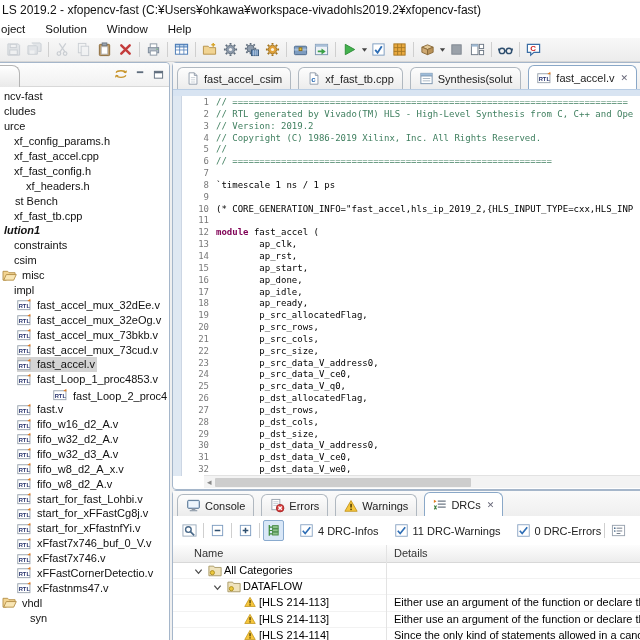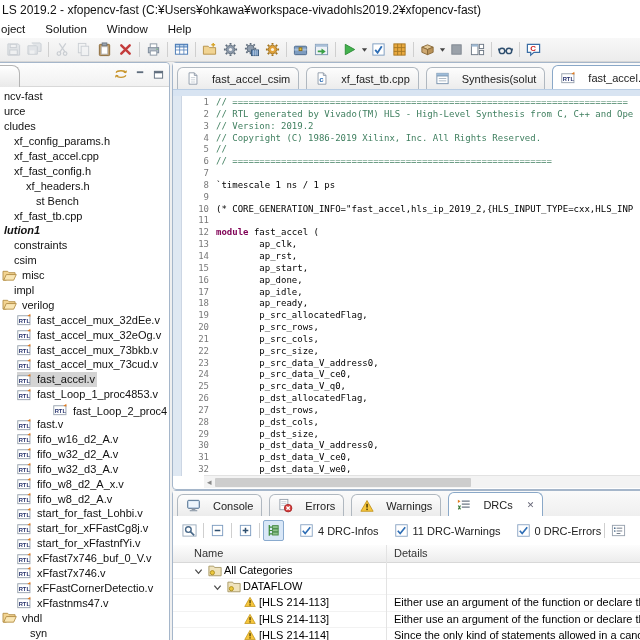--- a/index.html
+++ b/index.html
@@ -25,21 +25,21 @@
   .tabstub{position:absolute;left:0;top:2px;width:26px;height:21px;border:1px solid #b4b4b4;border-left:none;border-bottom:none;border-radius:0 8px 0 0;background:linear-gradient(#fff,#e9e9e9);}
   .vicons{position:absolute;right:5px;top:4px;display:flex;gap:7px;align-items:center;}
   .tree{position:absolute;left:7px;top:26px;right:2px;bottom:2px;font-size:11px;overflow:hidden;color:#111;}
   .trowi{height:14.9px;display:flex;align-items:center;white-space:nowrap;}
   .trowi .lab{padding:0 2px;}
   .trowi .sel{background:#d4d4d4;}
   .trowi .ticon{margin-right:3px;display:inline-flex;flex:none;}
   .sol{font-weight:bold;font-style:italic;}
   
   .etabs{position:absolute;top:0;left:0;right:0;height:26px;background:linear-gradient(#fafafa,#efefef);display:flex;align-items:flex-end;padding-left:4px;gap:7px;}
-  .etab{height:21px;display:flex;align-items:center;gap:12px;padding:0 8px;font-size:11px;color:#222;border:1px solid #b0b8c0;border-bottom:none;border-radius:6px 6px 0 0;background:linear-gradient(#fdfdfd,#ececec);white-space:nowrap;}
+  .etab{height:21px;display:flex;align-items:center;gap:4px;padding:0 8px;font-size:11px;color:#222;border:1px solid #b0b8c0;border-bottom:none;border-radius:6px 6px 0 0;background:linear-gradient(#fdfdfd,#ececec);white-space:nowrap;}
   .etab.active{background:#fff;border-color:#8aa8c8;height:23px;}
   .etab .close{font-size:9px;color:#667;margin-left:2px;}
   .estrip{position:absolute;top:26px;left:0;right:0;height:7px;background:#d8e4f2;border-top:1px solid #b9cde4;}
   
   .ecode{position:absolute;top:33px;left:0;right:0;bottom:13px;overflow:hidden;background:#fff;font-family:"DejaVu Sans Mono",monospace;font-size:9px;line-height:11.85px;}
   .ruler{position:absolute;left:0;top:0;bottom:0;width:8px;background:#dfe8f2;border-right:1px solid #ccd6e4;}
   .lines{position:absolute;left:9px;top:1px;right:0;}
   .cline{display:flex;height:11.85px;white-space:pre;}
   .ln{flex:0 0 27px;text-align:right;padding-right:7px;color:#7a7a7a;}
   .cmt{color:#3f7f5f;}
@@ -321,49 +321,49 @@
         </div>
     </div>
     <div class="tree" id="tree">
         <div class="trowi" style="padding-left: 2px;">
           <span style="display: inline-flex; align-items: center;">
             <span class="lab">ncv-fast</span>
           </span>
         </div>
         <div class="trowi" style="padding-left: 2px;">
           <span style="display: inline-flex; align-items: center;">
+            <span class="lab">cludes</span>
+          </span>
+        </div>
+        <div class="trowi" style="padding-left: 2px;">
+          <span style="display: inline-flex; align-items: center;">
             <span class="lab">urce</span>
           </span>
         </div>
-        <div class="trowi" style="padding-left: 2px;">
-          <span style="display: inline-flex; align-items: center;">
-            <span class="lab">cludes</span>
-          </span>
-        </div>
         <div class="trowi" style="padding-left: 12px;">
           <span style="display: inline-flex; align-items: center;">
             <span class="lab">xf_config_params.h</span>
           </span>
         </div>
         <div class="trowi" style="padding-left: 12px;">
           <span style="display: inline-flex; align-items: center;">
             <span class="lab">xf_fast_accel.cpp</span>
           </span>
         </div>
         <div class="trowi" style="padding-left: 12px;">
           <span style="display: inline-flex; align-items: center;">
             <span class="lab">xf_fast_config.h</span>
           </span>
         </div>
         <div class="trowi" style="padding-left: 24px;">
           <span style="display: inline-flex; align-items: center;">
             <span class="lab">xf_headers.h</span>
           </span>
         </div>
-        <div class="trowi" style="padding-left: 6px; margin-left: 28px;">
+        <div class="trowi" style="padding-left: 13px;">
           <span style="display: inline-flex; align-items: center;">
             <span class="lab">st Bench</span>
           </span>
         </div>
         <div class="trowi" style="padding-left: 12px;">
           <span style="display: inline-flex; align-items: center;">
             <span class="lab">xf_fast_tb.cpp</span>
           </span>
         </div>
         <div class="trowi" style="padding-left: 2px;">
@@ -388,31 +388,20 @@
                 <path d="M1 2.5h5l1.5 1.5H14v2H6.2L4.5 12H1z" fill="#f3d491" stroke="#b5914a"></path>
                 <path d="M4.5 6h10.8L12.5 12H1.8z" fill="#f9e6b4" stroke="#b5914a"></path>
               </svg>
             </span>
             <span class="lab">misc</span>
           </span>
         </div>
         <div class="trowi" style="padding-left: 12px;">
           <span style="display: inline-flex; align-items: center;">
             <span class="lab">impl</span>
-          </span>
-        </div>
-        <div class="trowi" style="padding-left: 2px;">
-          <span style="display: inline-flex; align-items: center;">
-            <span class="ticon" style="display: inline-flex;">
-              <svg width="15" height="13" viewBox="0 0 16 14">
-                <path d="M1 2.5h5l1.5 1.5H14v2H6.2L4.5 12H1z" fill="#f3d491" stroke="#b5914a"></path>
-                <path d="M4.5 6h10.8L12.5 12H1.8z" fill="#f9e6b4" stroke="#b5914a"></path>
-              </svg>
-            </span>
-            <span class="lab">verilog</span>
           </span>
         </div>
         <div class="trowi" style="padding-left: 17px;">
           <span style="display: inline-flex; align-items: center;">
             <span class="ticon" style="display: inline-flex;">
               <svg width="15" height="15" viewBox="0 0 16 16">
                 <rect x=".8" y="4" width="13" height="9.5" fill="#fff" stroke="#98a2ae"></rect>
                 <text x="1.8" y="11.4" font-size="6.2" font-weight="bold" fill="#27336e" font-family="sans-serif">RTL</text>
                 <path d="M11 4.2l3.2-2.4.2 3z" fill="#e07a1e"></path>
               </svg>

